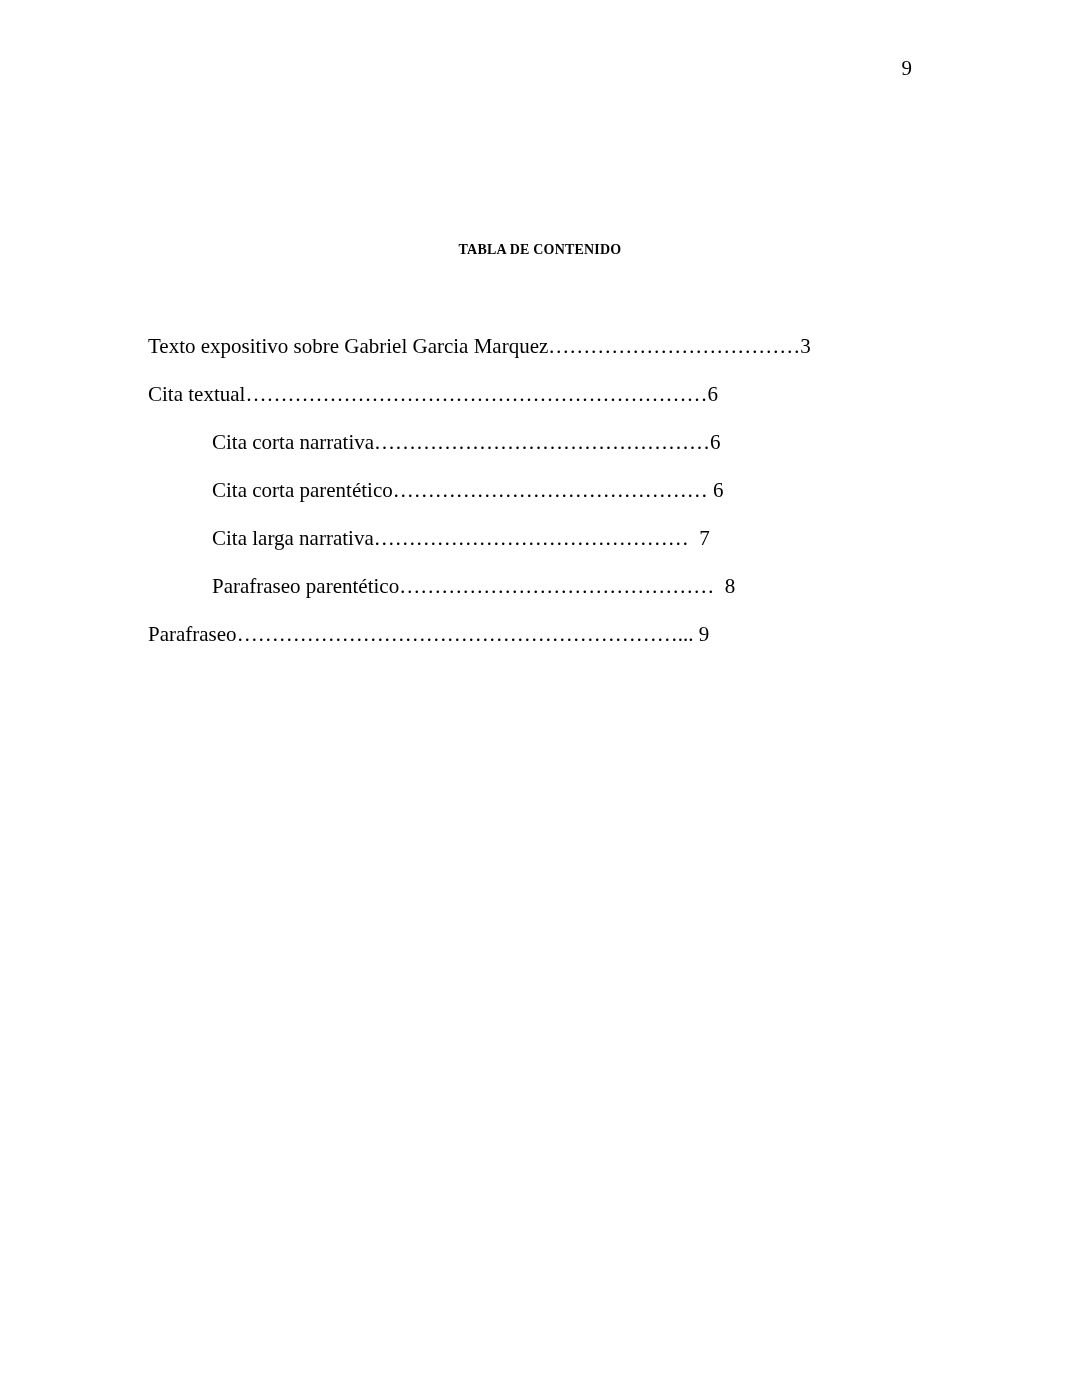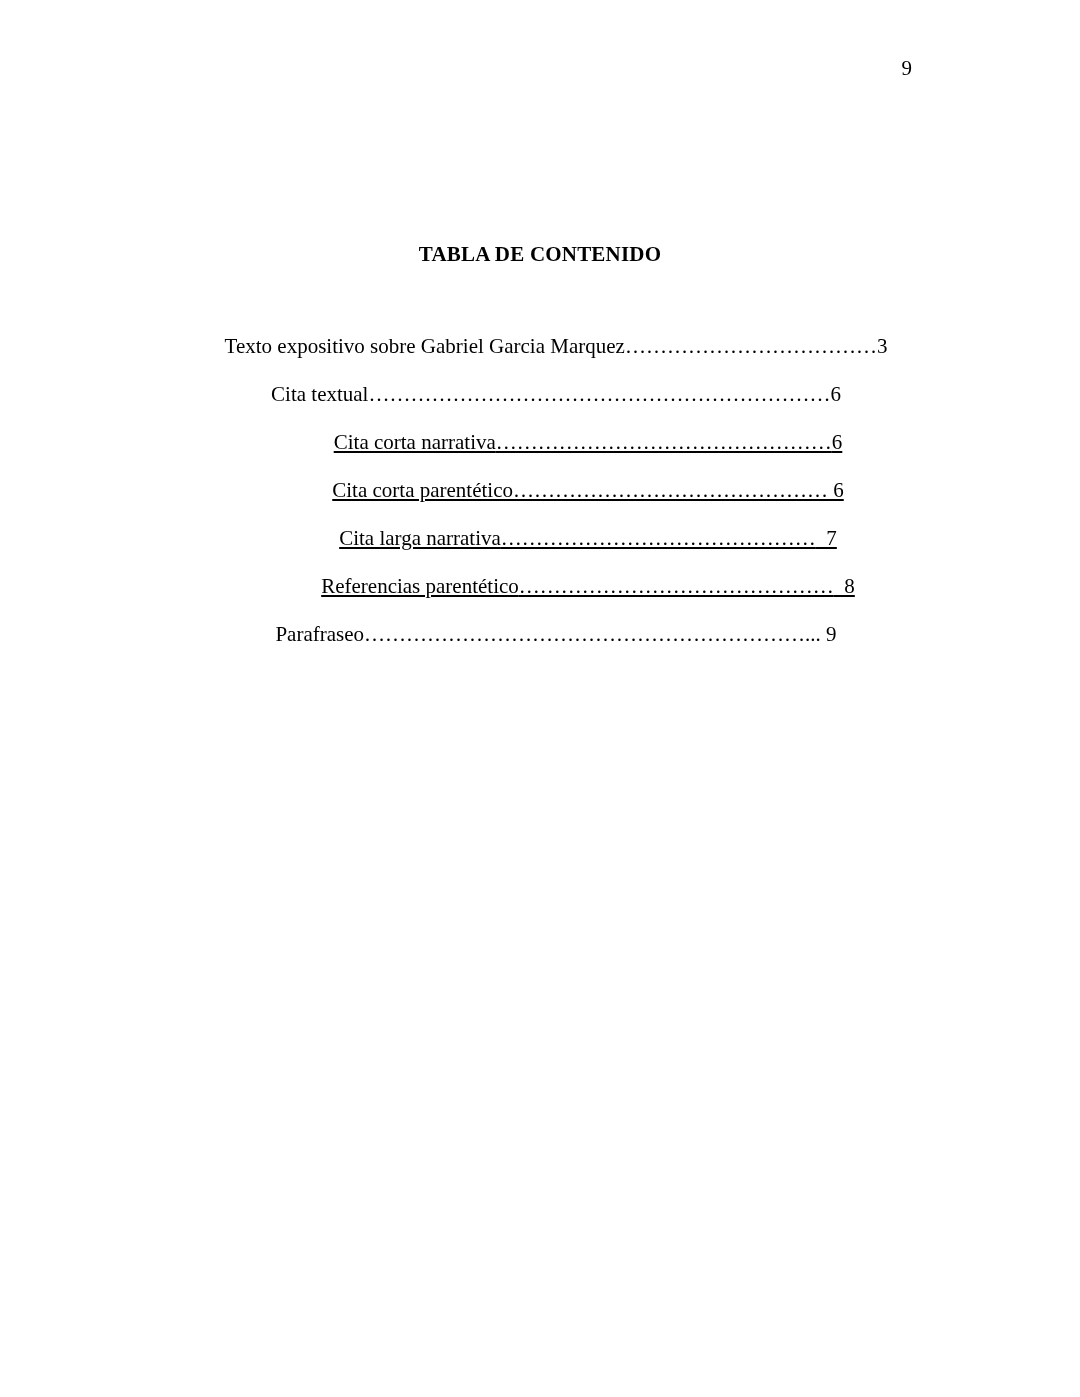--- a/index.html
+++ b/index.html
@@ -27,40 +27,38 @@
     line-height: 1;
     color: #000;
   }
   .doc-title {
     position: absolute;
     top: 242px;
     left: 0;
     width: 1080px;
     text-align: center;
     font-weight: bold;
-    font-size: 21px;
+    font-size: 14px;
     letter-spacing: 0.2px;
   }
   .toc {
     position: absolute;
     top: 336px;
-    left: 156px;
+    left: 148px;
     width: 800px;
-    text-align: center;
   }
   .toc-entry {
     font-size: 21px;
     line-height: 1;
     margin-bottom: 27px;
     white-space: pre;
     color: #000;
   }
   .toc-entry.level-2 {
     padding-left: 64px;
-    text-decoration: underline;
   }
   .toc-entry .label { }
   .toc-entry .leader { }
   .toc-entry .pagenum { }
 </style>
 </head>
 <body>
 
 <div class="page">
 
@@ -68,17 +66,17 @@
 
   <div class="doc-title">TABLA DE CONTENIDO</div>
 
   <div class="toc">
 
   <div class="toc-entry"><span class="label">Texto expositivo sobre Gabriel Garcia Marquez</span><span class="leader">………………………………</span><span class="pagenum">3</span></div>
       <div class="toc-entry"><span class="label">Cita textual</span><span class="leader">…………………………………………………………</span><span class="pagenum">6</span></div>
       <div class="toc-entry level-2"><span class="label">Cita corta narrativa</span><span class="leader">…………………………………………</span><span class="pagenum">6</span></div>
       <div class="toc-entry level-2"><span class="label">Cita corta parentético</span><span class="leader">………………………………………</span><span class="pagenum"> 6</span></div>
       <div class="toc-entry level-2"><span class="label">Cita larga narrativa</span><span class="leader">………………………………………</span><span class="pagenum">  7</span></div>
-      <div class="toc-entry level-2"><span class="label">Referencias parentético</span><span class="leader">………………………………………</span><span class="pagenum">  8</span></div>
+      <div class="toc-entry level-2"><span class="label">Parafraseo parentético</span><span class="leader">………………………………………</span><span class="pagenum">  8</span></div>
       <div class="toc-entry"><span class="label">Parafraseo</span><span class="leader">………………………………………………………...</span><span class="pagenum"> 9</span></div>
     </div>
 
 </div>
 
 </body></html>

